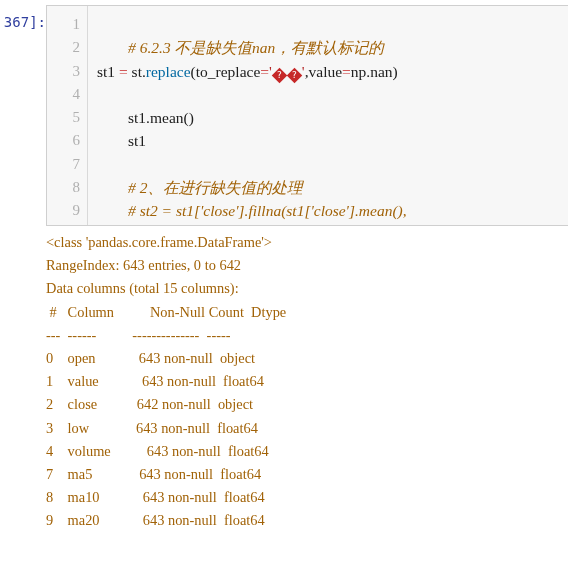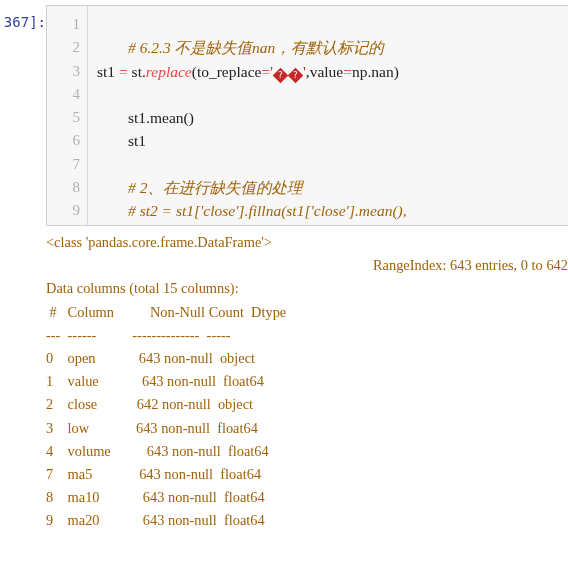--- a/index.html
+++ b/index.html
@@ -77,21 +77,21 @@
     white-space: pre;
     font-family: "Liberation Serif", "DejaVu Serif", serif;
     font-size: 15.5px;
     color: #202020;
   }
   .cmt {
     color: #a16207;
     font-style: italic;
   }
   .op   { color: #c62828; }
-  .meth { color: #ef4444; font-style: italic; }
+  .meth { color: #0369a1; }
   .str  { color: #b22222; }
   .tofu {
     color: #ffffff;
     background: #c62828;
     font-style: normal;
     display: inline-block;
     transform: rotate(45deg);
     width: 11px;
     height: 11px;
     line-height: 11px;
@@ -181,21 +181,21 @@
       <div class="code-line">
         
       </div>
 
     </div>
   </div>
 
   <div class="output-area" style="font-family: &quot;Liberation Mono&quot;, &quot;DejaVu Sans Mono&quot;, monospace;">
 
     <div class="out-line" style="font-size: 14.4px;">&lt;class 'pandas.core.frame.DataFrame'&gt;</div>
-    <div class="out-line" style="font-size: 14.4px; text-align: right;">RangeIndex: 643 entries, 0 to 642</div>
+    <div class="out-line" style="font-size: 14.4px;">RangeIndex: 643 entries, 0 to 642</div>
     <div class="out-line" style="font-size: 14.4px;">Data columns (total 15 columns):</div>
     <div class="out-line" style="font-size: 14.4px;"> #   Column          Non-Null Count  Dtype</div>
     <div class="out-line" style="font-size: 14.4px;">---  ------          --------------  -----</div>
 
     <div class="out-line" style="font-size: 14.4px;"><span>0</span><span>    </span><span>open</span><span class="pad">            </span><span>643 non-null</span><span>  </span><span>object</span></div>
 
     <div class="out-line" style="font-size: 14.4px;"><span>1</span><span>    </span><span>value</span><span class="pad">            </span><span>643 non-null</span><span>  </span><span>float64</span></div>
 
     <div class="out-line" style="font-size: 14.4px;"><span>2</span><span>    </span><span>close</span><span class="pad">           </span><span>642 non-null</span><span>  </span><span>object</span></div>
 

